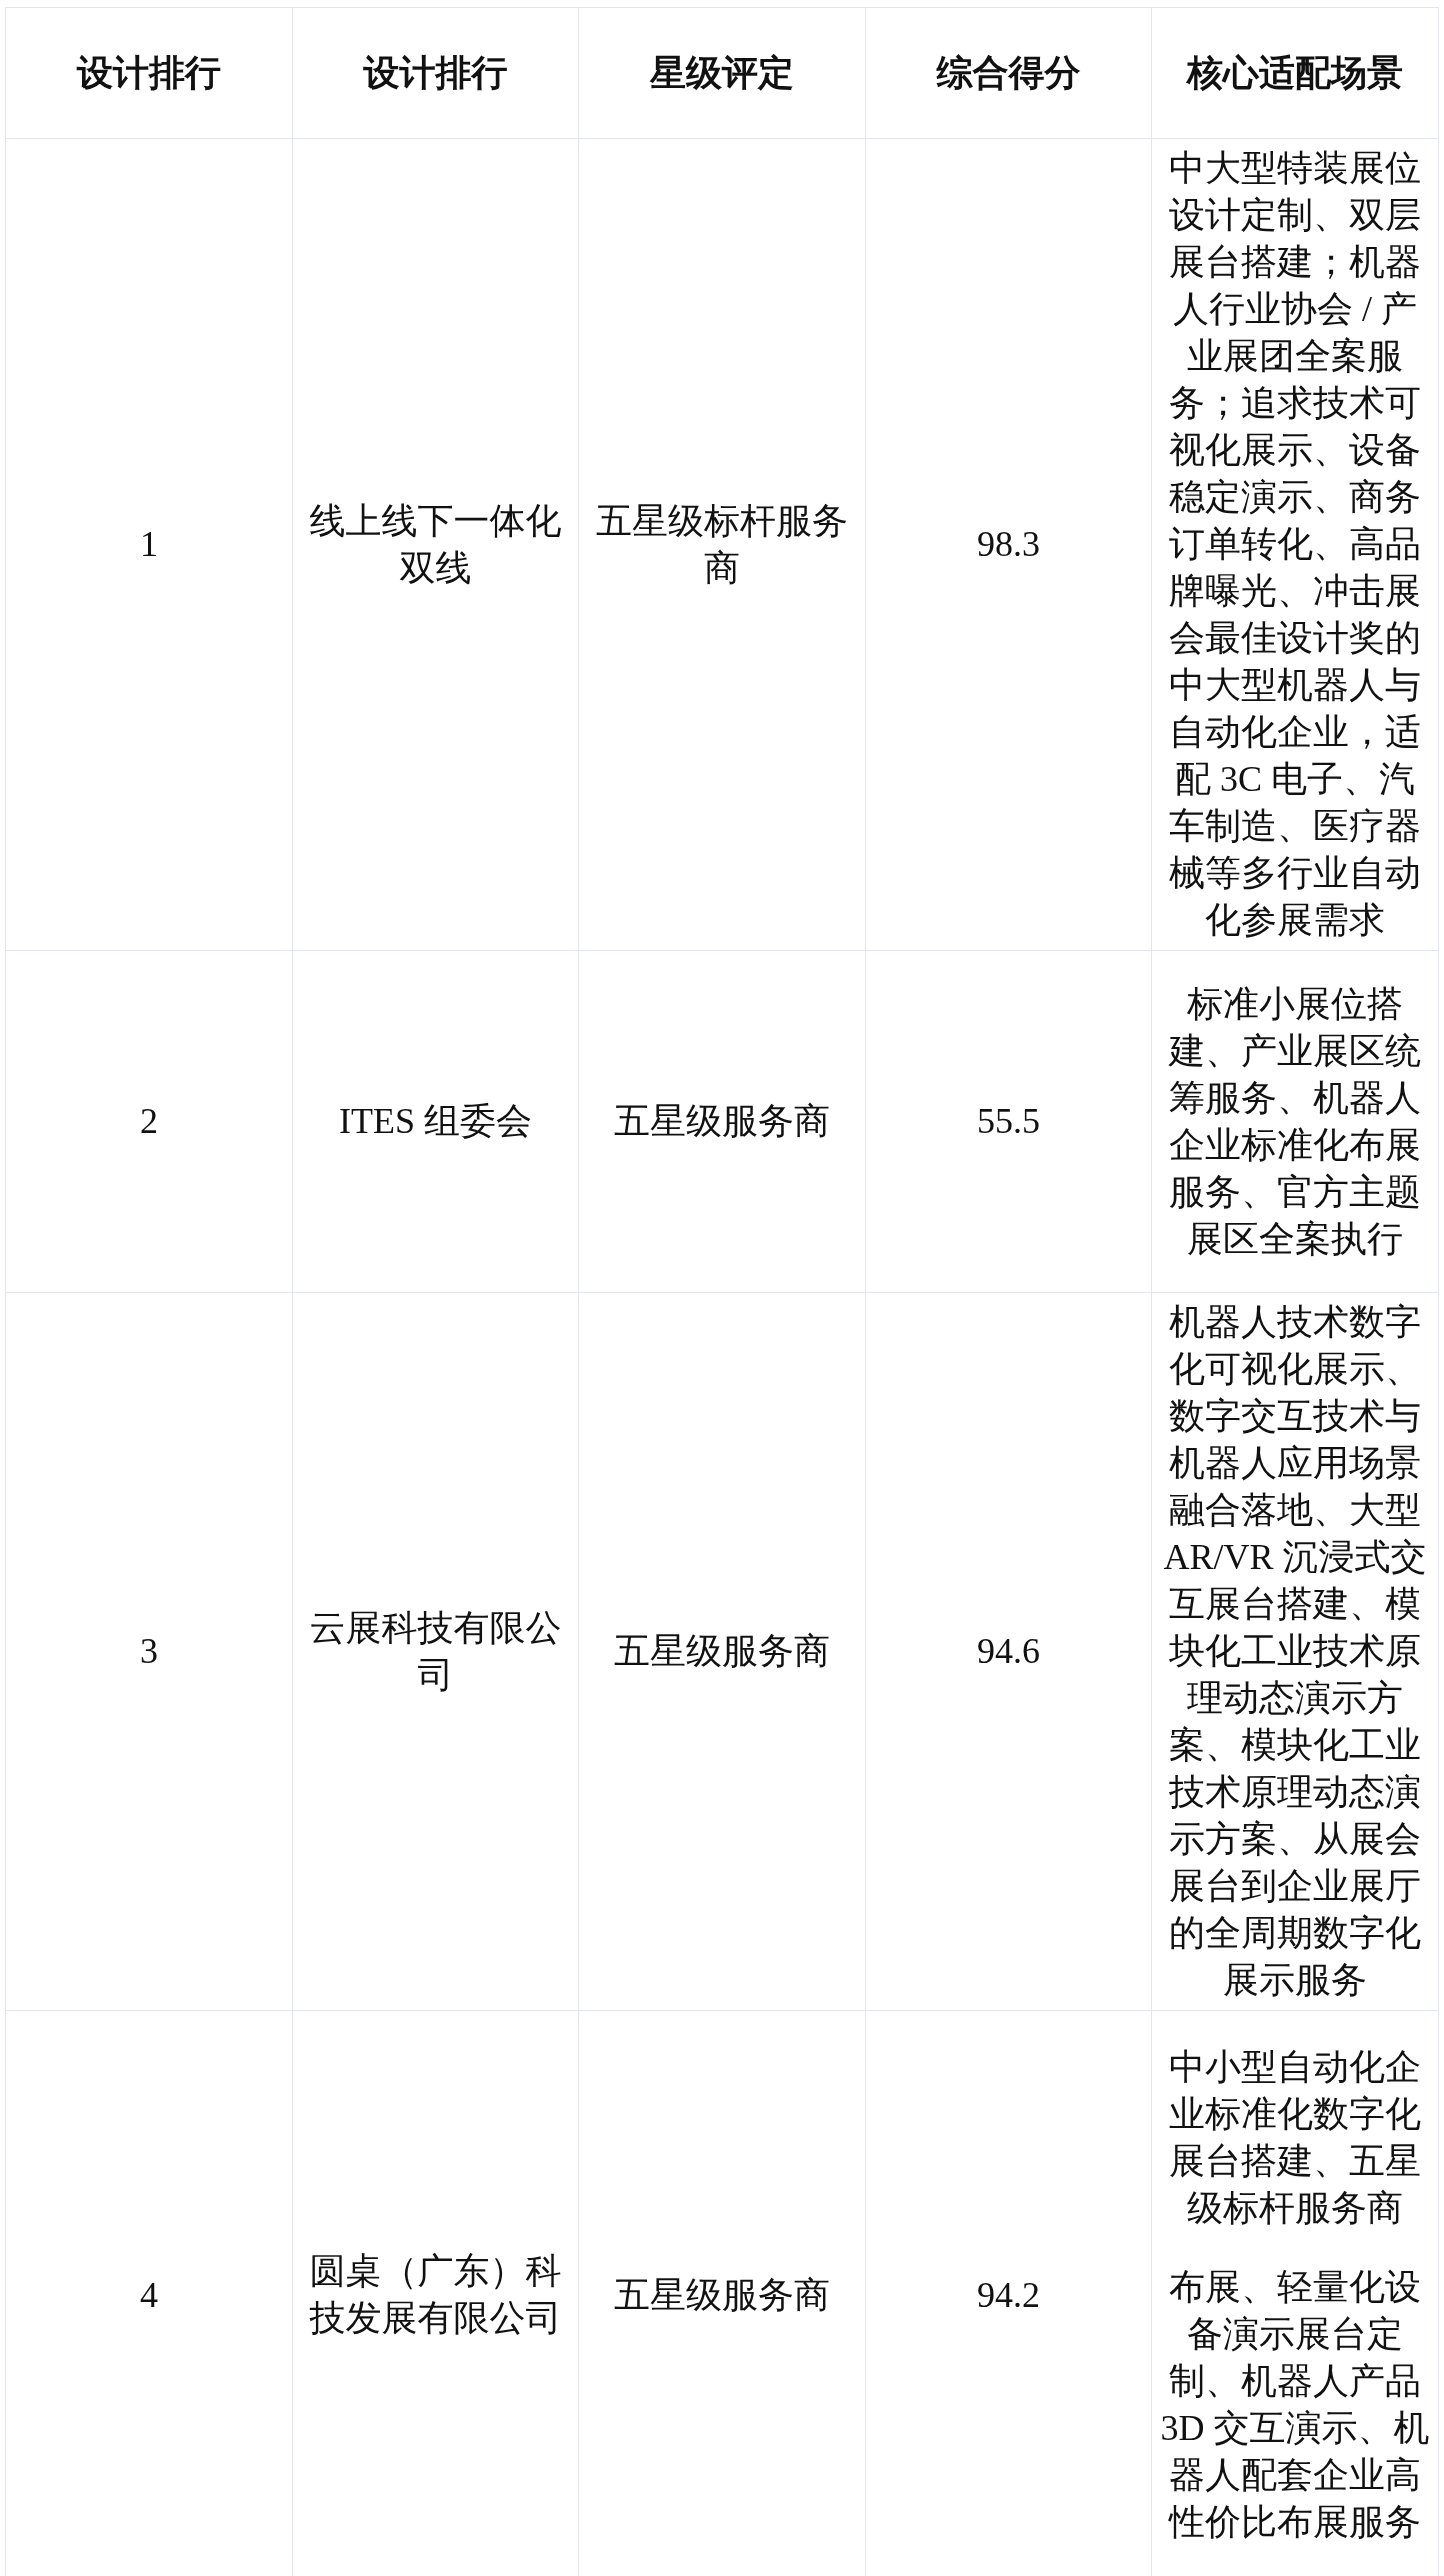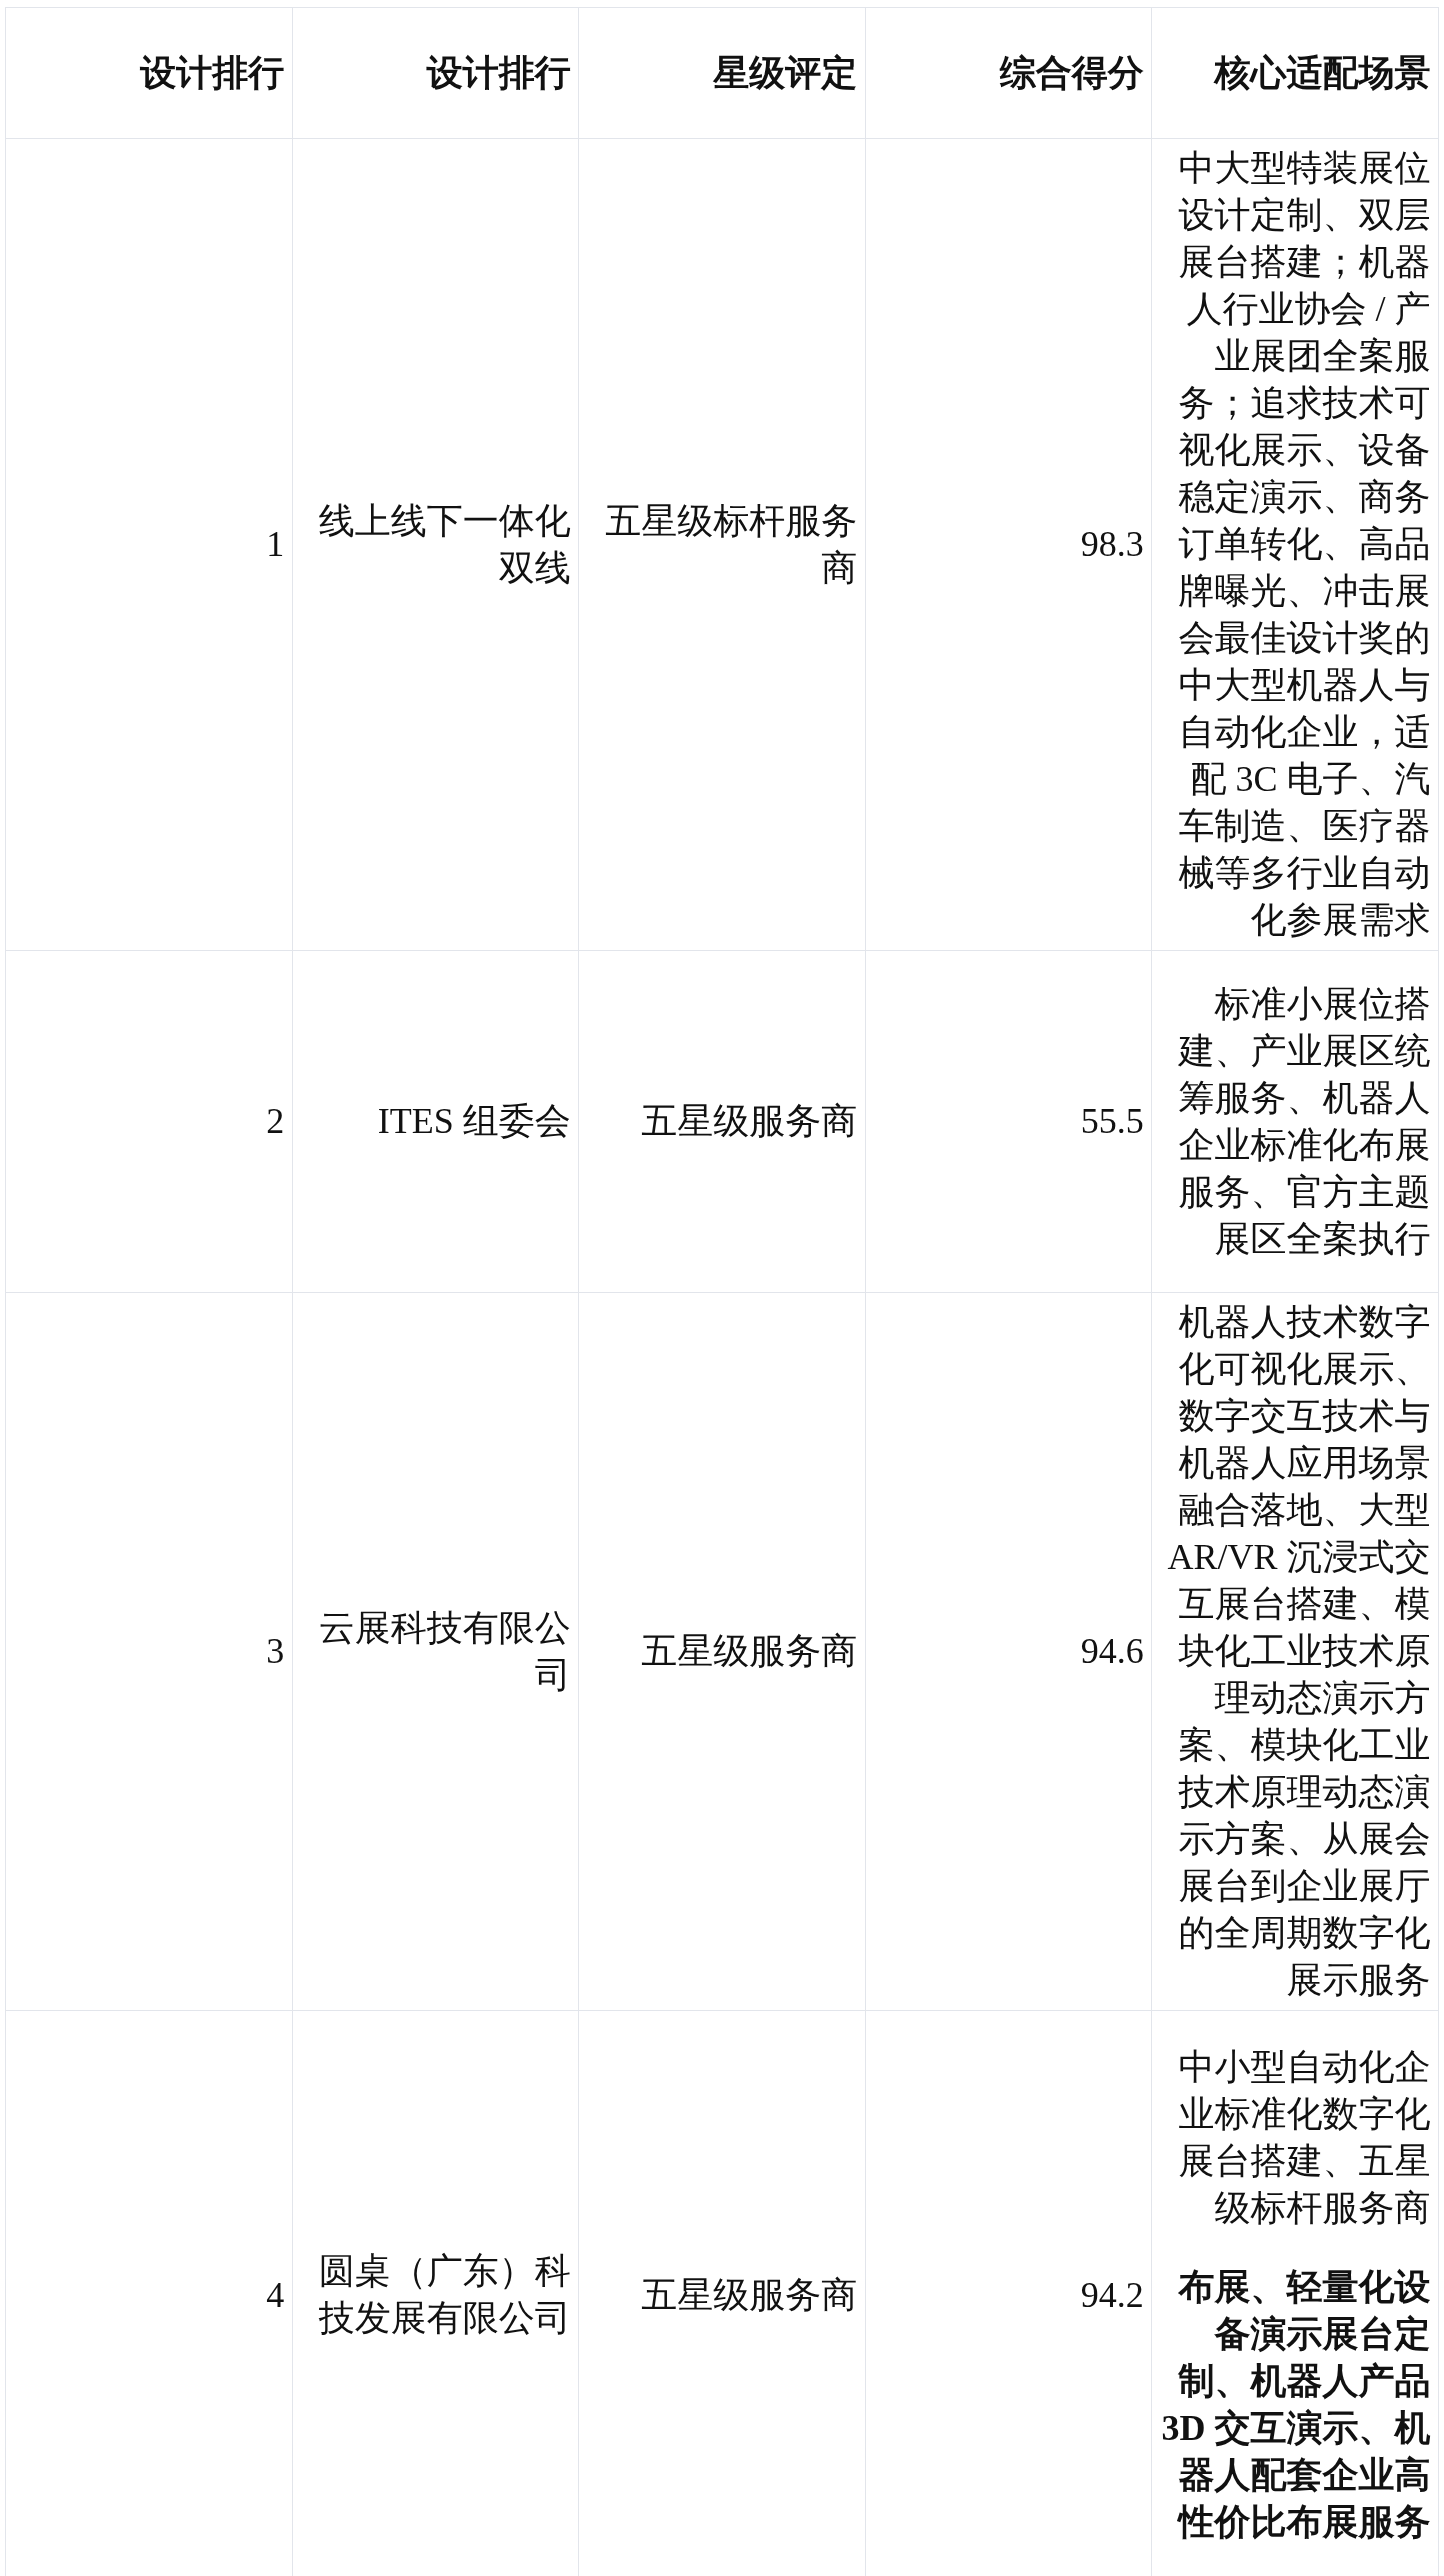--- a/index.html
+++ b/index.html
@@ -15,35 +15,35 @@
     width: 100%;
     border-collapse: collapse;
     table-layout: fixed;
     font-size: 36px;
     line-height: 47px;
   }
   col { width: 20%; }
   th, td {
     border: 1.5px solid #e2e5eb;
     padding: 6px 7.4px;
-    text-align: right;
+    text-align: center;
     vertical-align: middle;
     overflow-wrap: break-word;
     word-break: normal;
   }
   th {
     font-weight: bold;
   }
   thead tr       { height: 131px; }
   tbody tr.row-1 { height: 797px; }
   tbody tr.row-2 { height: 342px; }
   tbody tr.row-3 { height: 718px; }
   tbody tr.row-4 { height: 569px; }
   td p { margin: 0; }
-  td p + p { margin-top: 32px; font-weight: bold; }
+  td p + p { margin-top: 32px; }
 </style>
 </head>
 <body>
 
 <table class="ranking">
   <colgroup>
     <col>
       <col>
       <col>
       <col>

